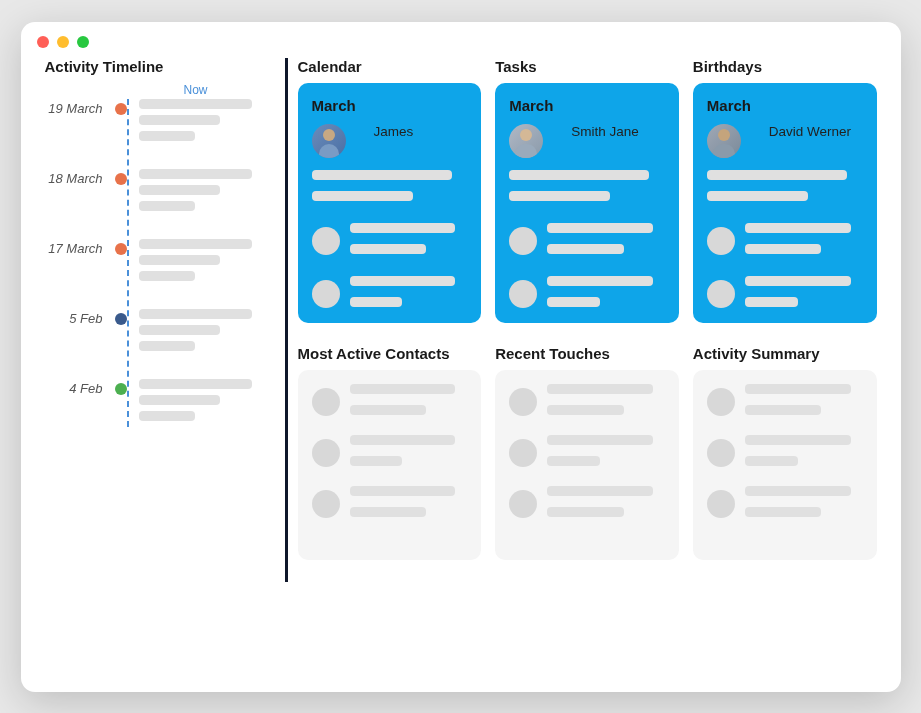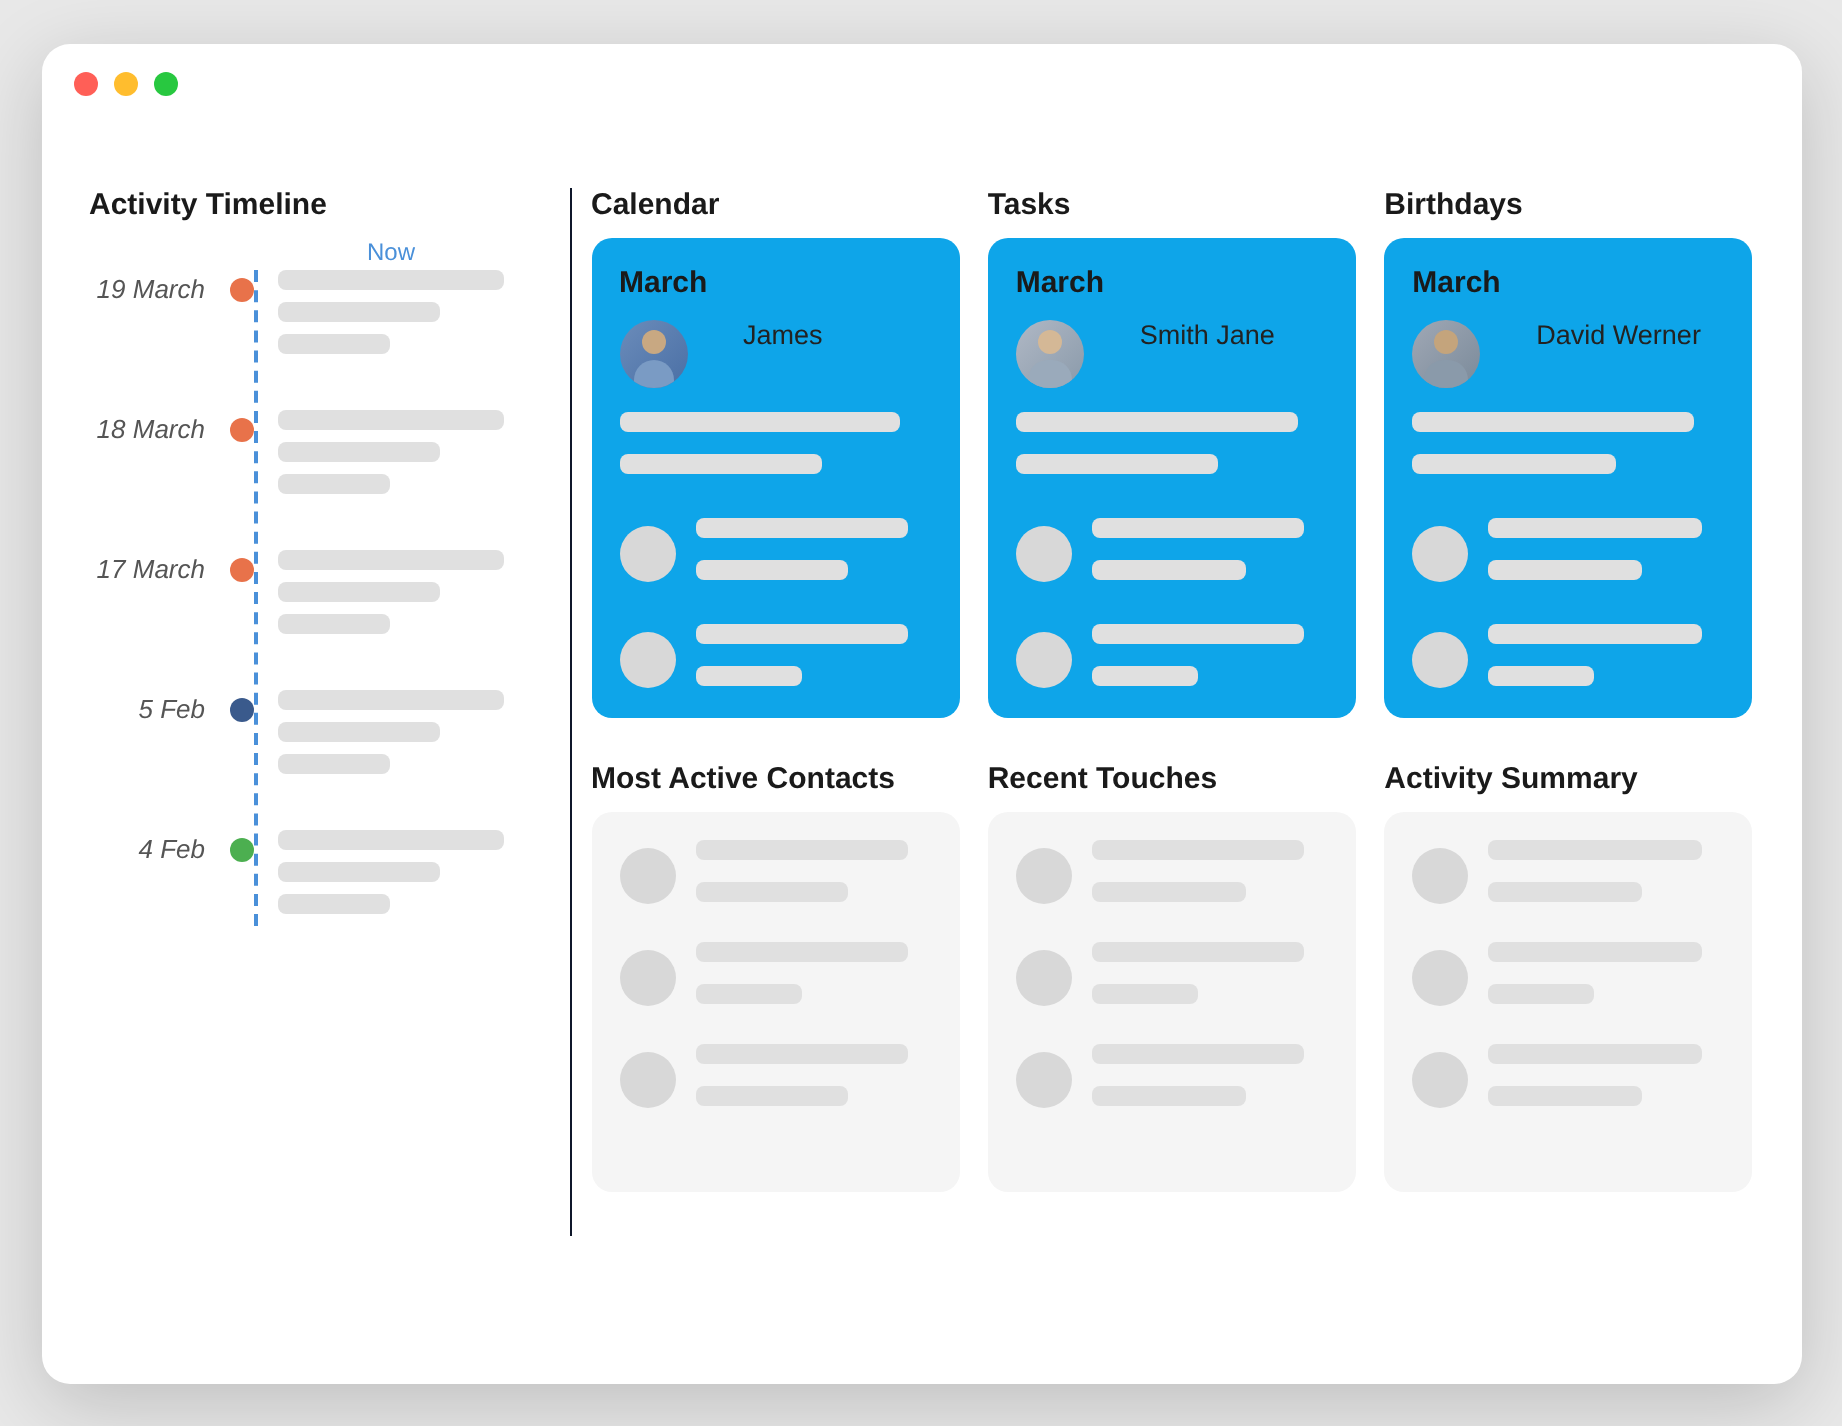--- a/index.html
+++ b/index.html
@@ -35,21 +35,20 @@
       border-radius: 50%;
     }
     .dot-red { background: #ff5f57; }
     .dot-yellow { background: #ffbd2e; }
     .dot-green { background: #28c840; }
 
     .content {
       display: flex;
       padding: 0 24px;
       gap: 0;
-      margin-top: 36px;
     }
 
     
     .timeline-panel {
       width: 240px;
       flex-shrink: 0;
       padding-right: 20px;
     }
 
     .panel-title {
@@ -125,21 +124,21 @@
       margin-bottom: 6px;
     }
     .skeleton-block.wide { width: 90%; }
     .skeleton-block.medium { width: 65%; }
     .skeleton-block.short { width: 45%; }
 
     
     .right-panel {
       flex: 1;
       padding-left: 10px;
-      border-left: 1px solid #0f172a;
+      border-left: 3px solid #0f172a;
     }
 
     .columns-row {
       display: grid;
       grid-template-columns: 1fr 1fr 1fr;
       gap: 14px;
       margin-bottom: 22px;
     }
 
     .col-title {

